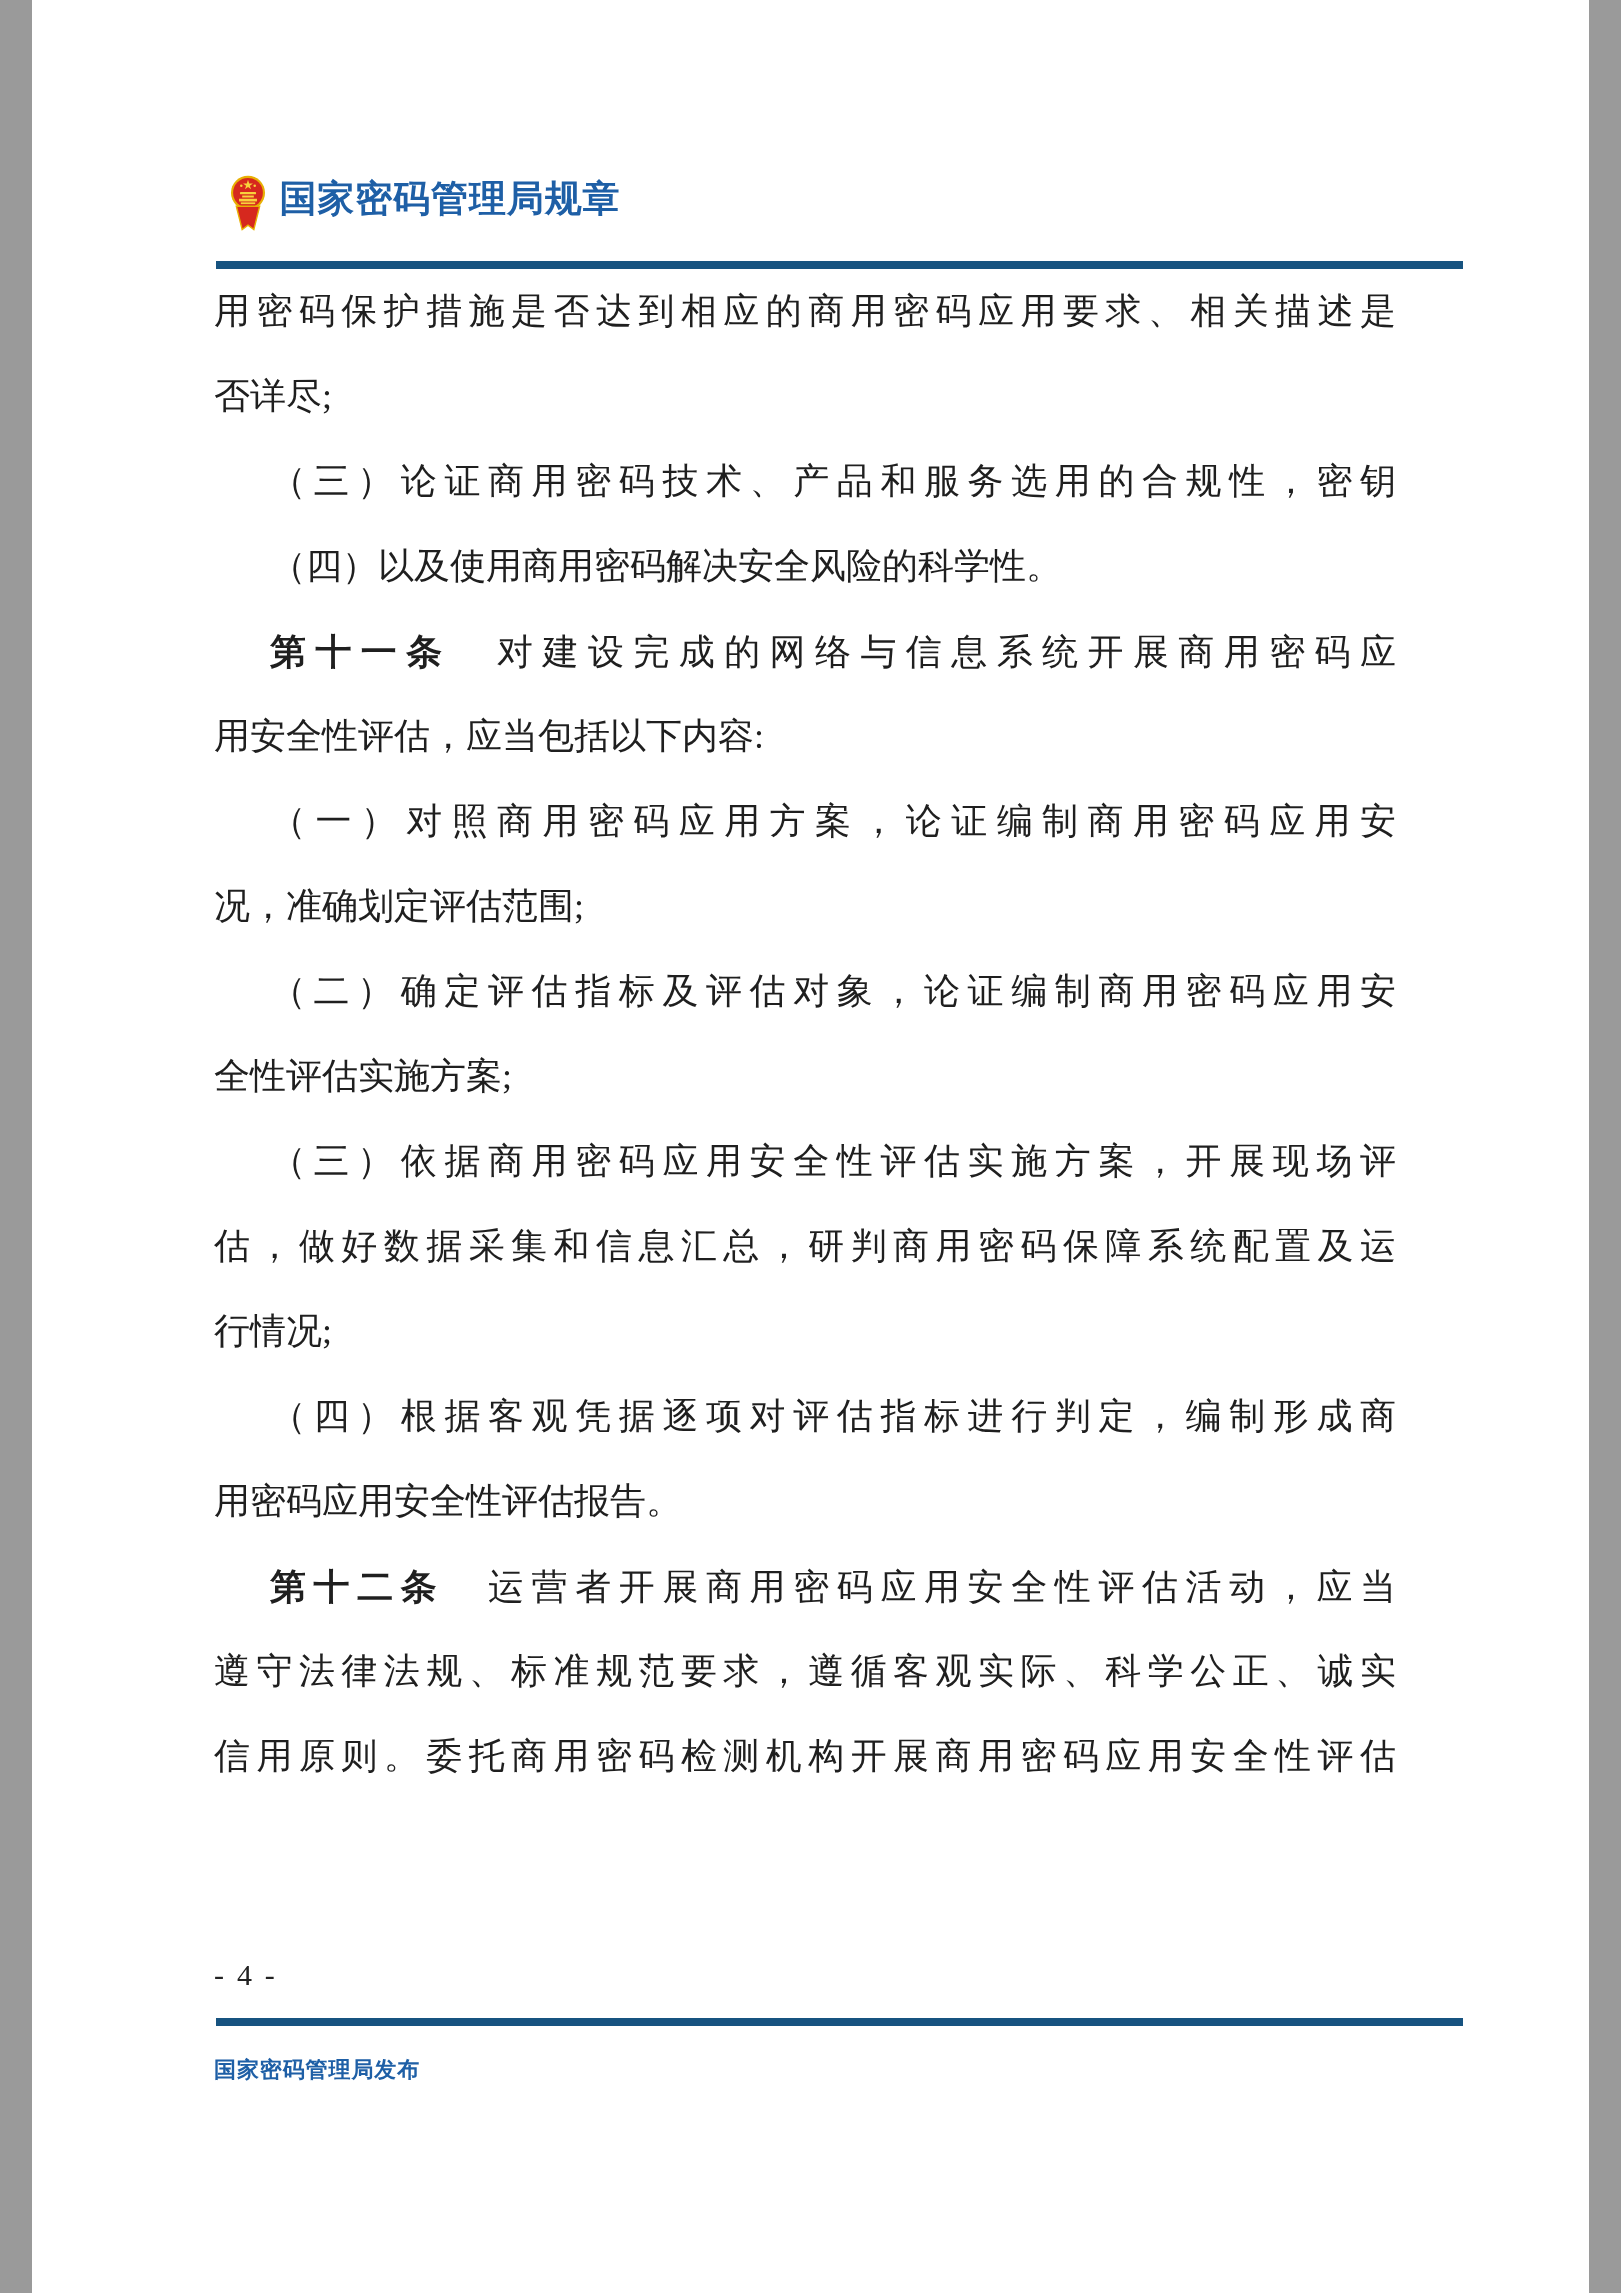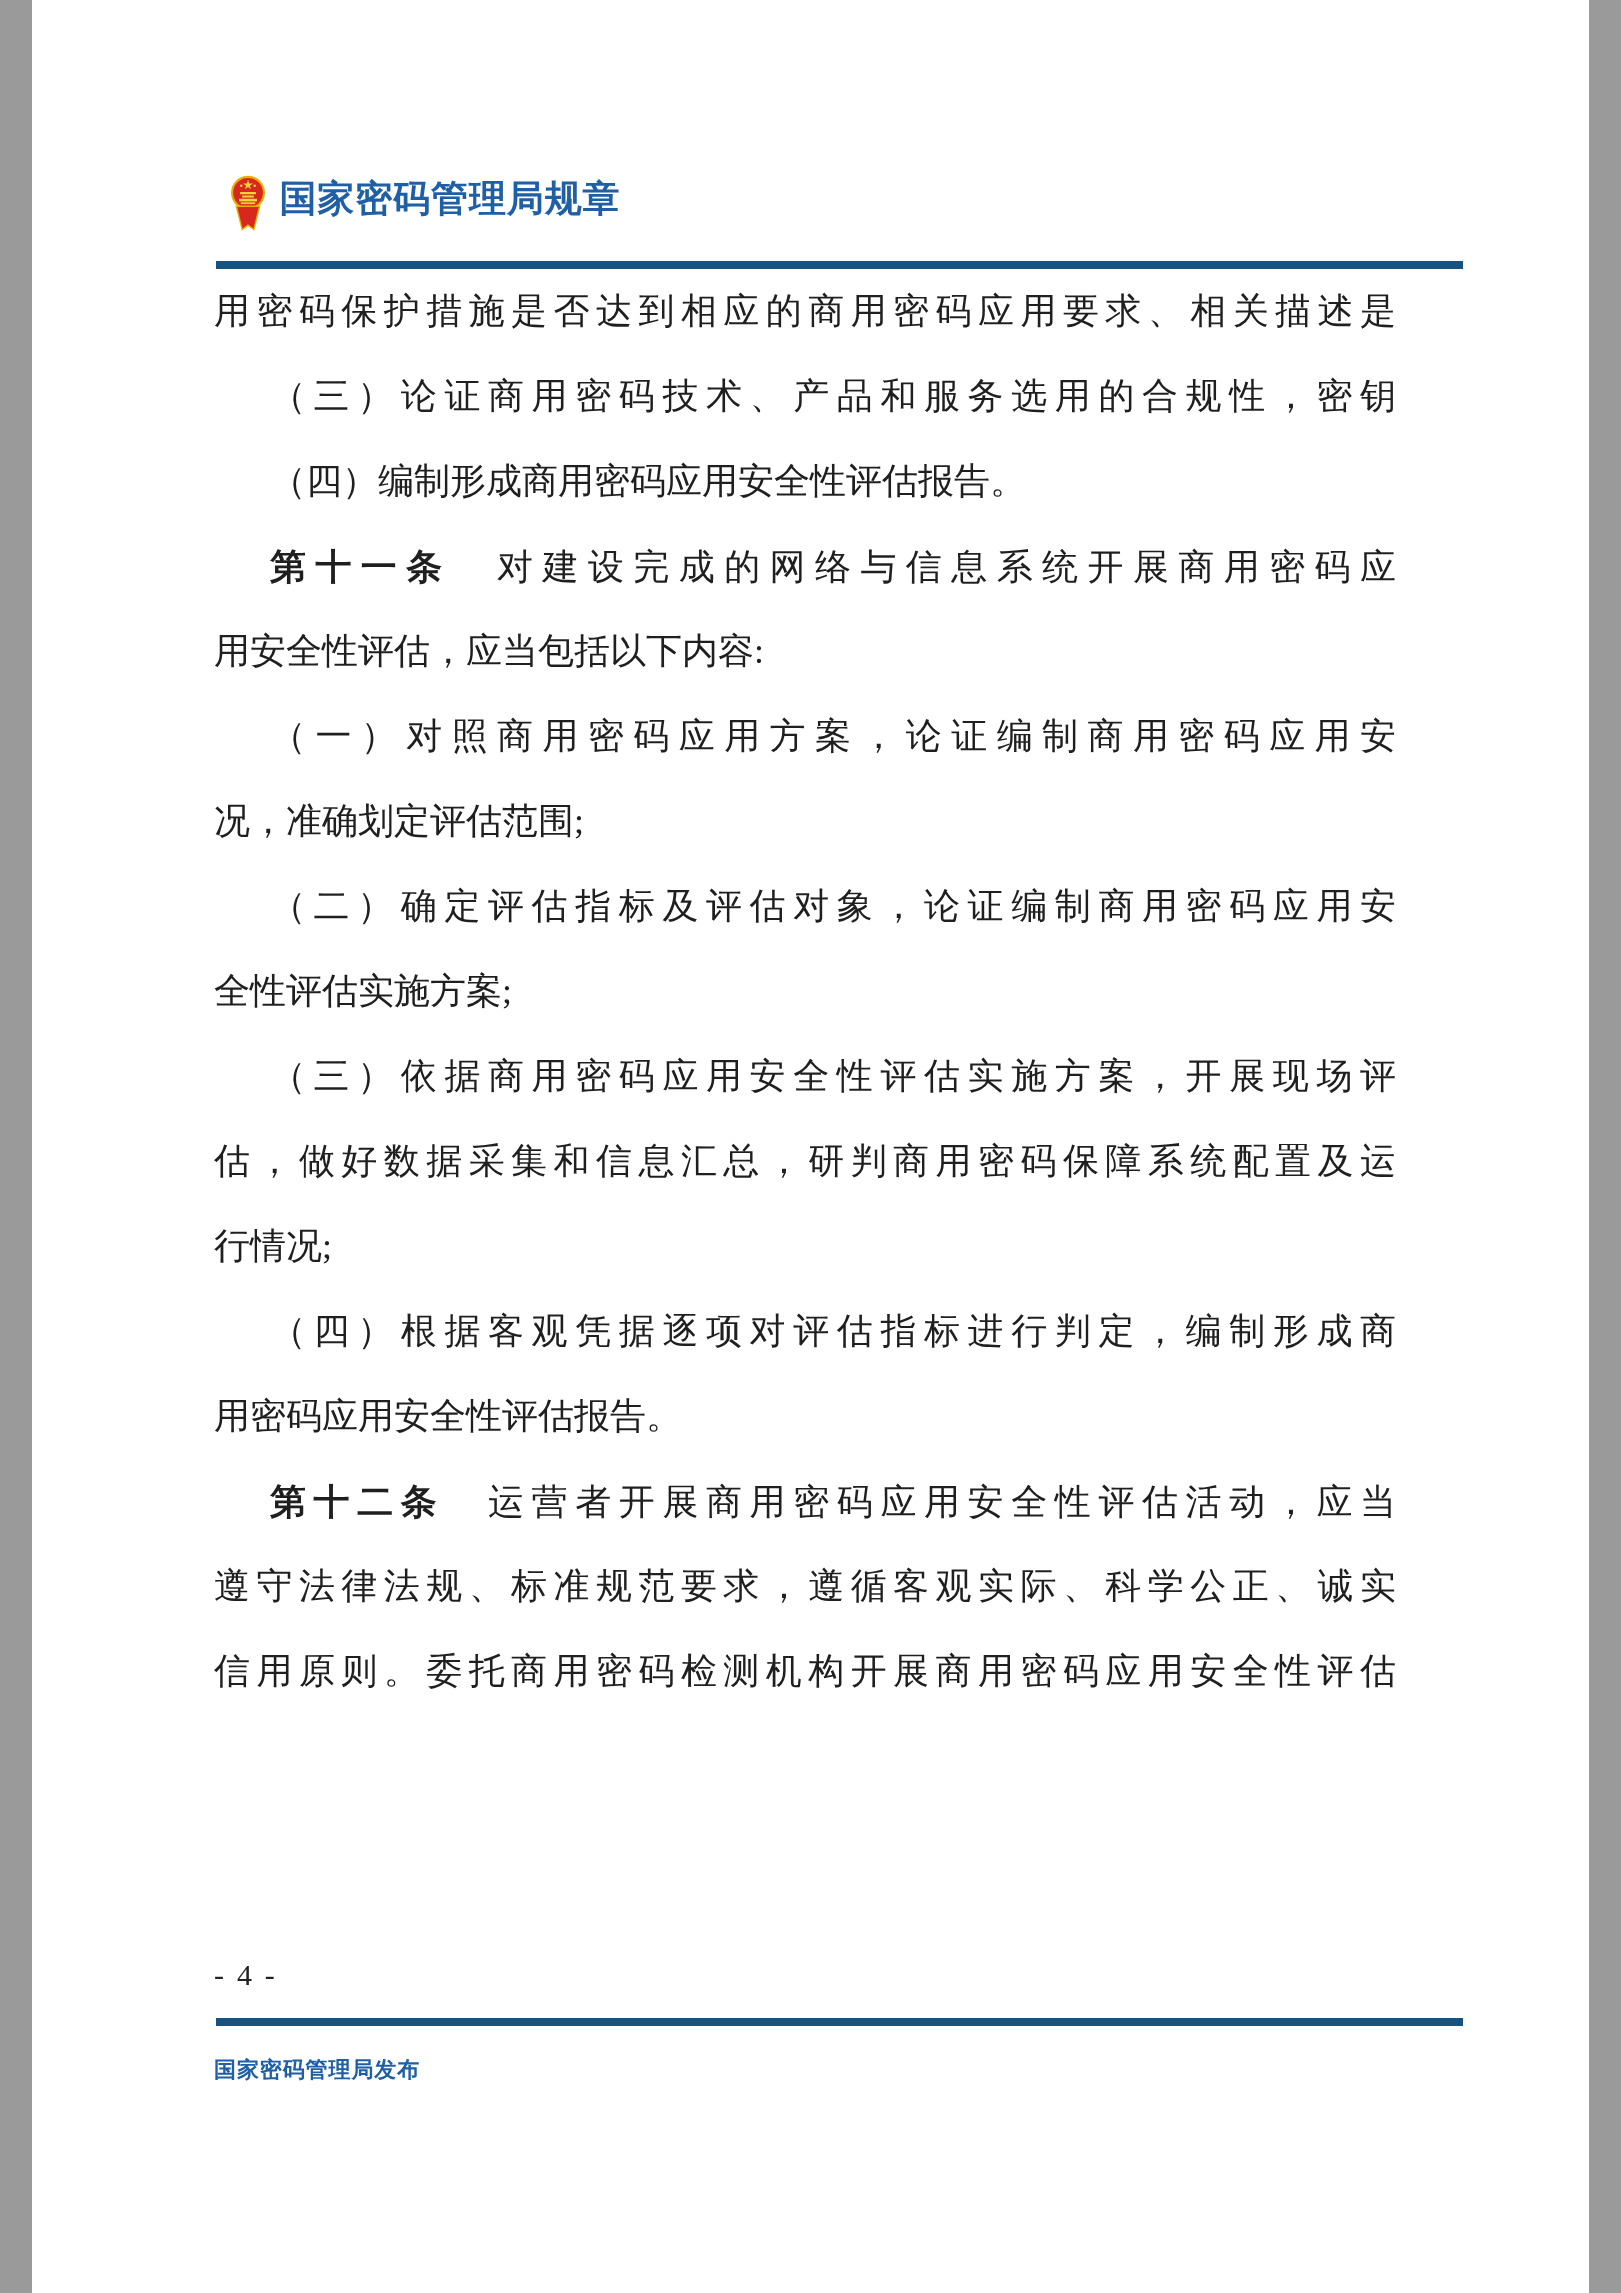--- a/index.html
+++ b/index.html
@@ -115,22 +115,23 @@
         <path d="M7 36 L13.5 62 L20 57 L26.5 62 L33 36 Z" fill="#d6281e" stroke="#e8b004" stroke-width="1.6"></path>
       </svg>
     </span>
     <h1 class="header-title">国家密码管理局规章</h1>
   </div>
 
   <div class="header-rule"></div>
 
   <main class="body-text" id="doc-body">
       <div class="line fill"><span class="seg">用密码保护措施是否达到相应的商用密码应用要求、相关描述是</span></div>
+      <div class="line"><span class="seg">否详尽;</span></div>
       <div class="line fill indent"><span class="seg">（三）论证商用密码技术、产品和服务选用的合规性，密钥</span></div>
-      <div class="line indent"><span class="seg">（四）编制形成商用密码应用安全性评估报告。</span></div>
+      <div class="line indent"><span class="seg">（四）以及使用商用密码解决安全风险的科学性。</span></div>
       <div class="line fill indent"><span class="seg bold">第十一条</span><span class="seg">　对建设完成的网络与信息系统开展商用密码应</span></div>
       <div class="line"><span class="seg">用安全性评估，应当包括以下内容:</span></div>
       <div class="line fill indent"><span class="seg">（一）对照商用密码应用方案，论证编制商用密码应用安</span></div>
       <div class="line"><span class="seg">况，准确划定评估范围;</span></div>
       <div class="line fill indent"><span class="seg">（二）确定评估指标及评估对象，论证编制商用密码应用安</span></div>
       <div class="line"><span class="seg">全性评估实施方案;</span></div>
       <div class="line fill indent"><span class="seg">（三）依据商用密码应用安全性评估实施方案，开展现场评</span></div>
       <div class="line fill"><span class="seg">估，做好数据采集和信息汇总，研判商用密码保障系统配置及运</span></div>
       <div class="line"><span class="seg">行情况;</span></div>
       <div class="line fill indent"><span class="seg">（四）根据客观凭据逐项对评估指标进行判定，编制形成商</span></div>

